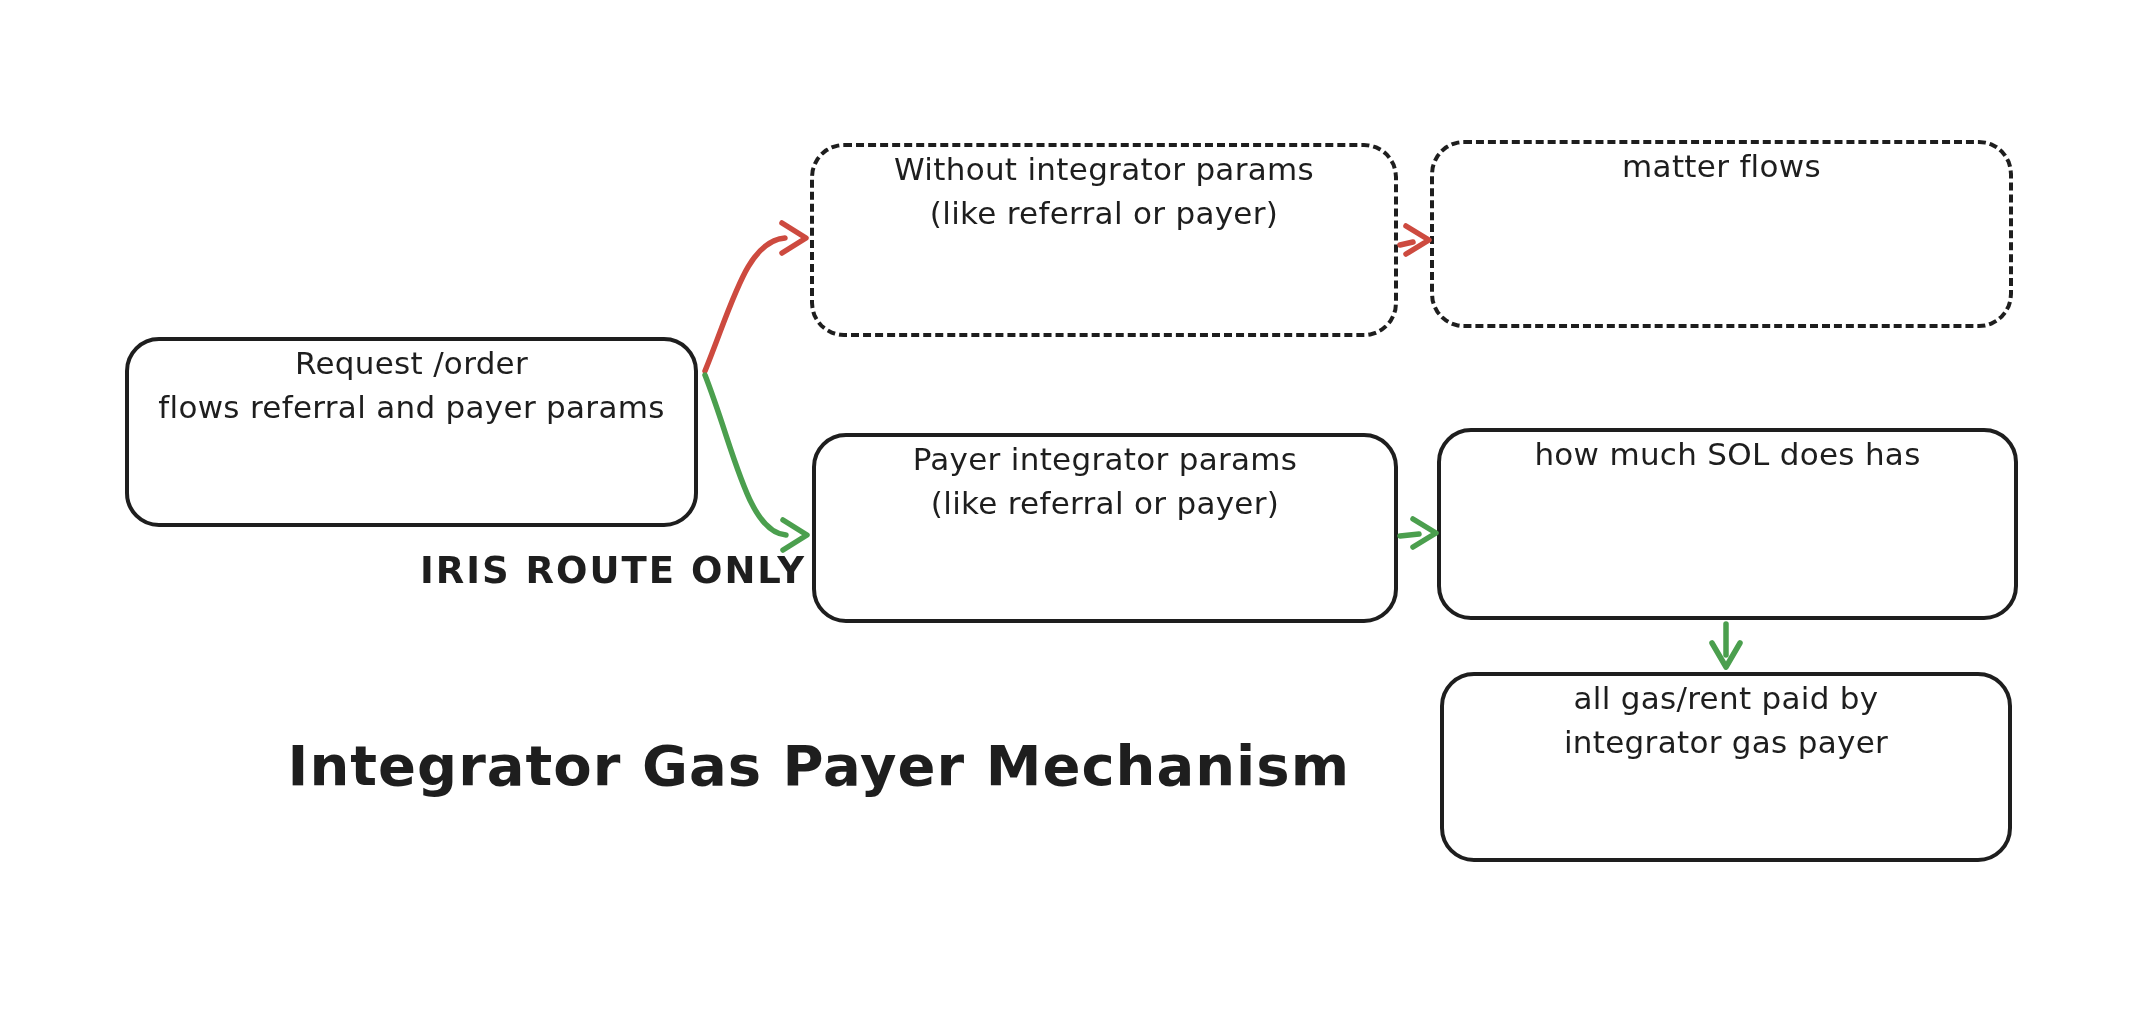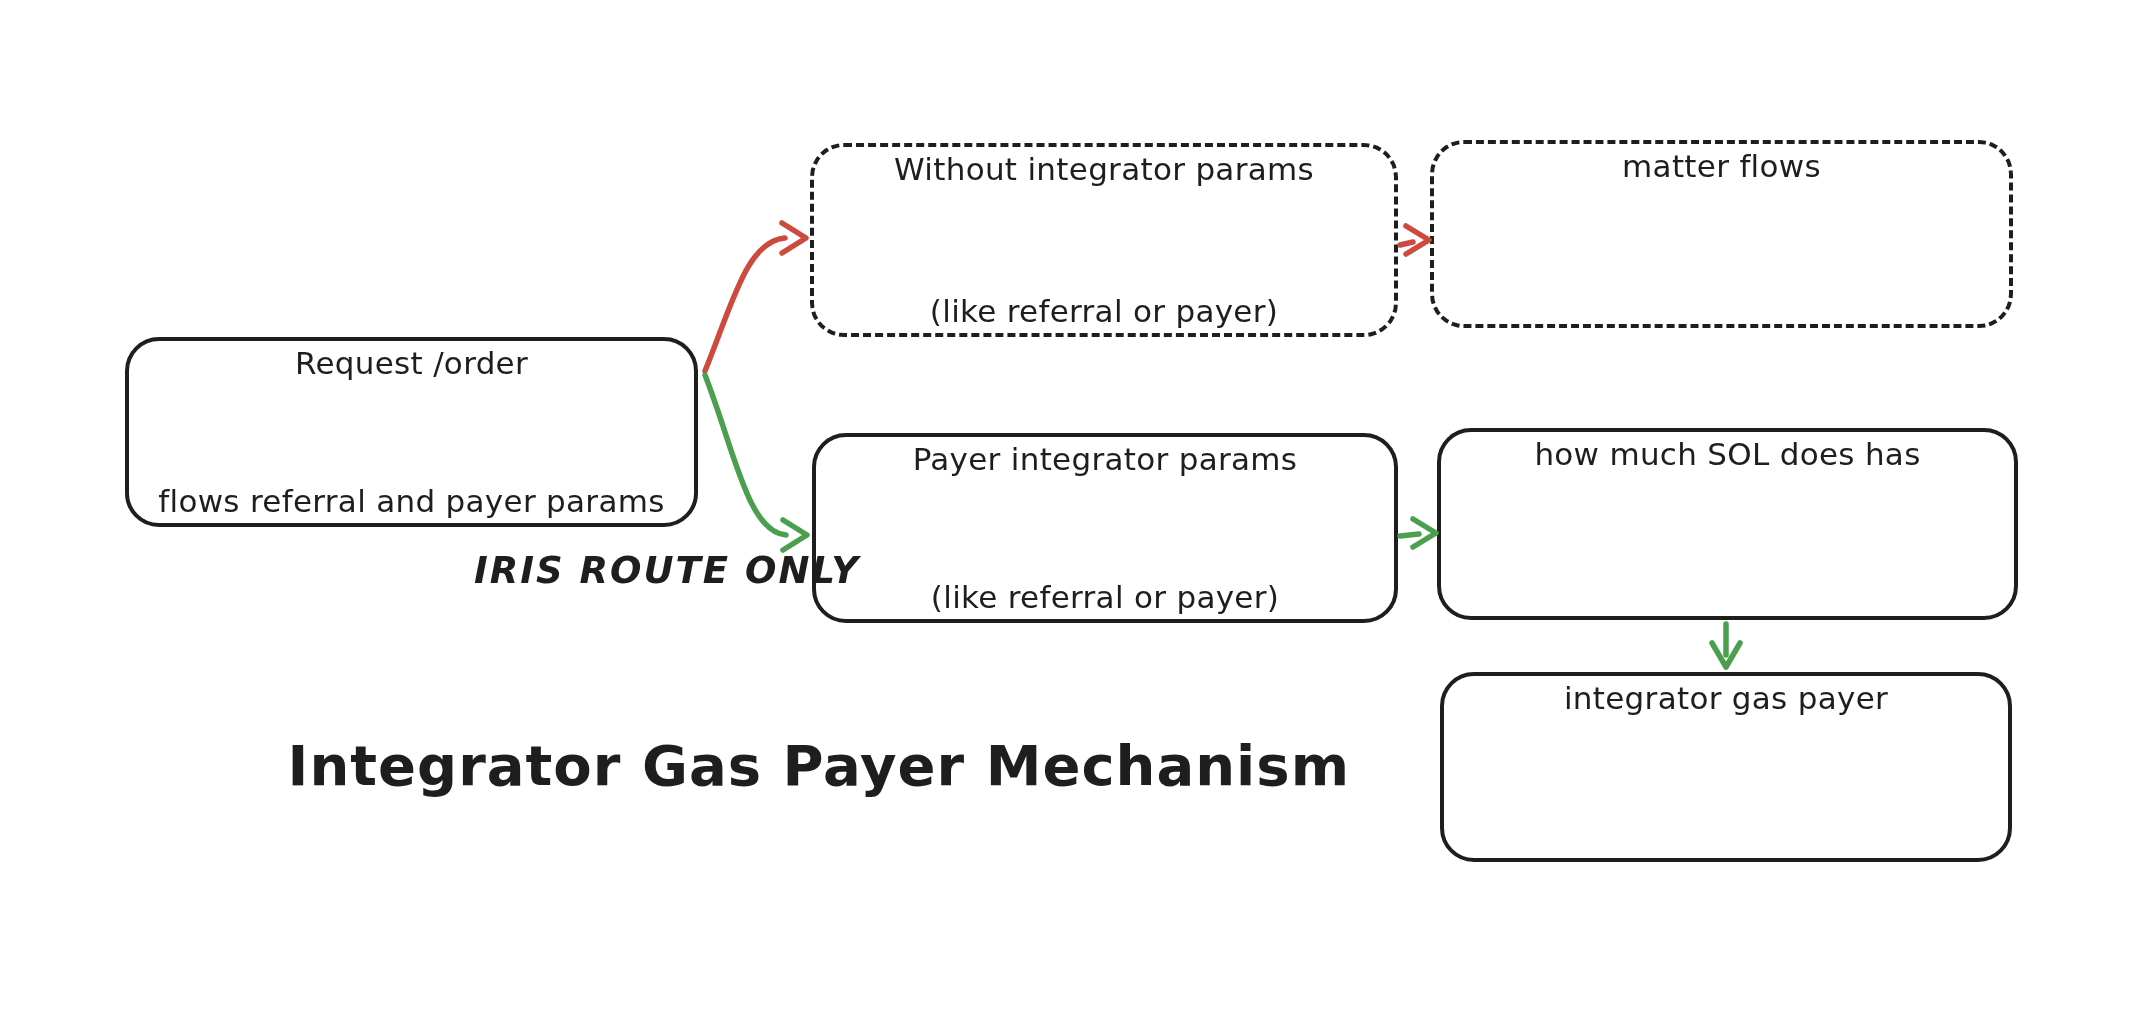--- a/index.html
+++ b/index.html
@@ -17,21 +17,21 @@
     color: var(--ink, #1e1e1e);
   }
   .node {
     position: absolute;
     box-sizing: border-box;
     border: 4px solid var(--ink, #1e1e1e);
     border-radius: 34px;
     background: #ffffff;
     display: flex;
     flex-direction: column;
-    justify-content: space-between;
+    justify-content: flex-start;
     align-items: center;
     text-align: center;
     font-size: 31px;
     line-height: 1.42;
     letter-spacing: 0.3px;
   }
   .node.dashed {
     border-style: dashed;
   }
   .node .line {
@@ -60,23 +60,22 @@
     stroke-linejoin: round;
   }
   .stroke-red   { stroke: var(--red, #cd4a3f); }
   .stroke-green { stroke: var(--green, #4b9f4e); }
 
   .route-label {
     position: absolute;
     left: 420px;
     top: 549px;
     width: 440px;
-    text-align: right;
+    text-align: left;
     font-size: 37px;
-    font-style: italic;
     font-weight: 600;
     letter-spacing: 2px;
     white-space: nowrap;
   }
   .diagram-title {
     position: absolute;
     left: 150px;
     top: 733px;
     width: 1200px;
     text-align: right;
@@ -108,20 +107,21 @@
   <div class="node" id="node-with">
     <span class="line">Payer integrator params</span>
     <span class="line">(like referral or payer)</span>
   </div>
 
   <div class="node" id="node-sol">
     <span class="line">how much SOL does has</span>
   </div>
 
   <div class="node" id="node-gas">
+    <span class="line">all gas/rent paid by</span>
     <span class="line">integrator gas payer</span>
   </div>
 
   <svg class="edges-layer" viewBox="0 0 2148 1026">
 
     <path class="stroke-red" d="M 705 371 C 733 302 747 241 785 238"></path>
     <path class="stroke-red" d="M 782 223 L 806 238 L 782 253"></path>
 
     <path class="stroke-red" d="M 1400 245 L 1413 242"></path>
     <path class="stroke-red" d="M 1406 226 L 1429 240 L 1406 254"></path>

